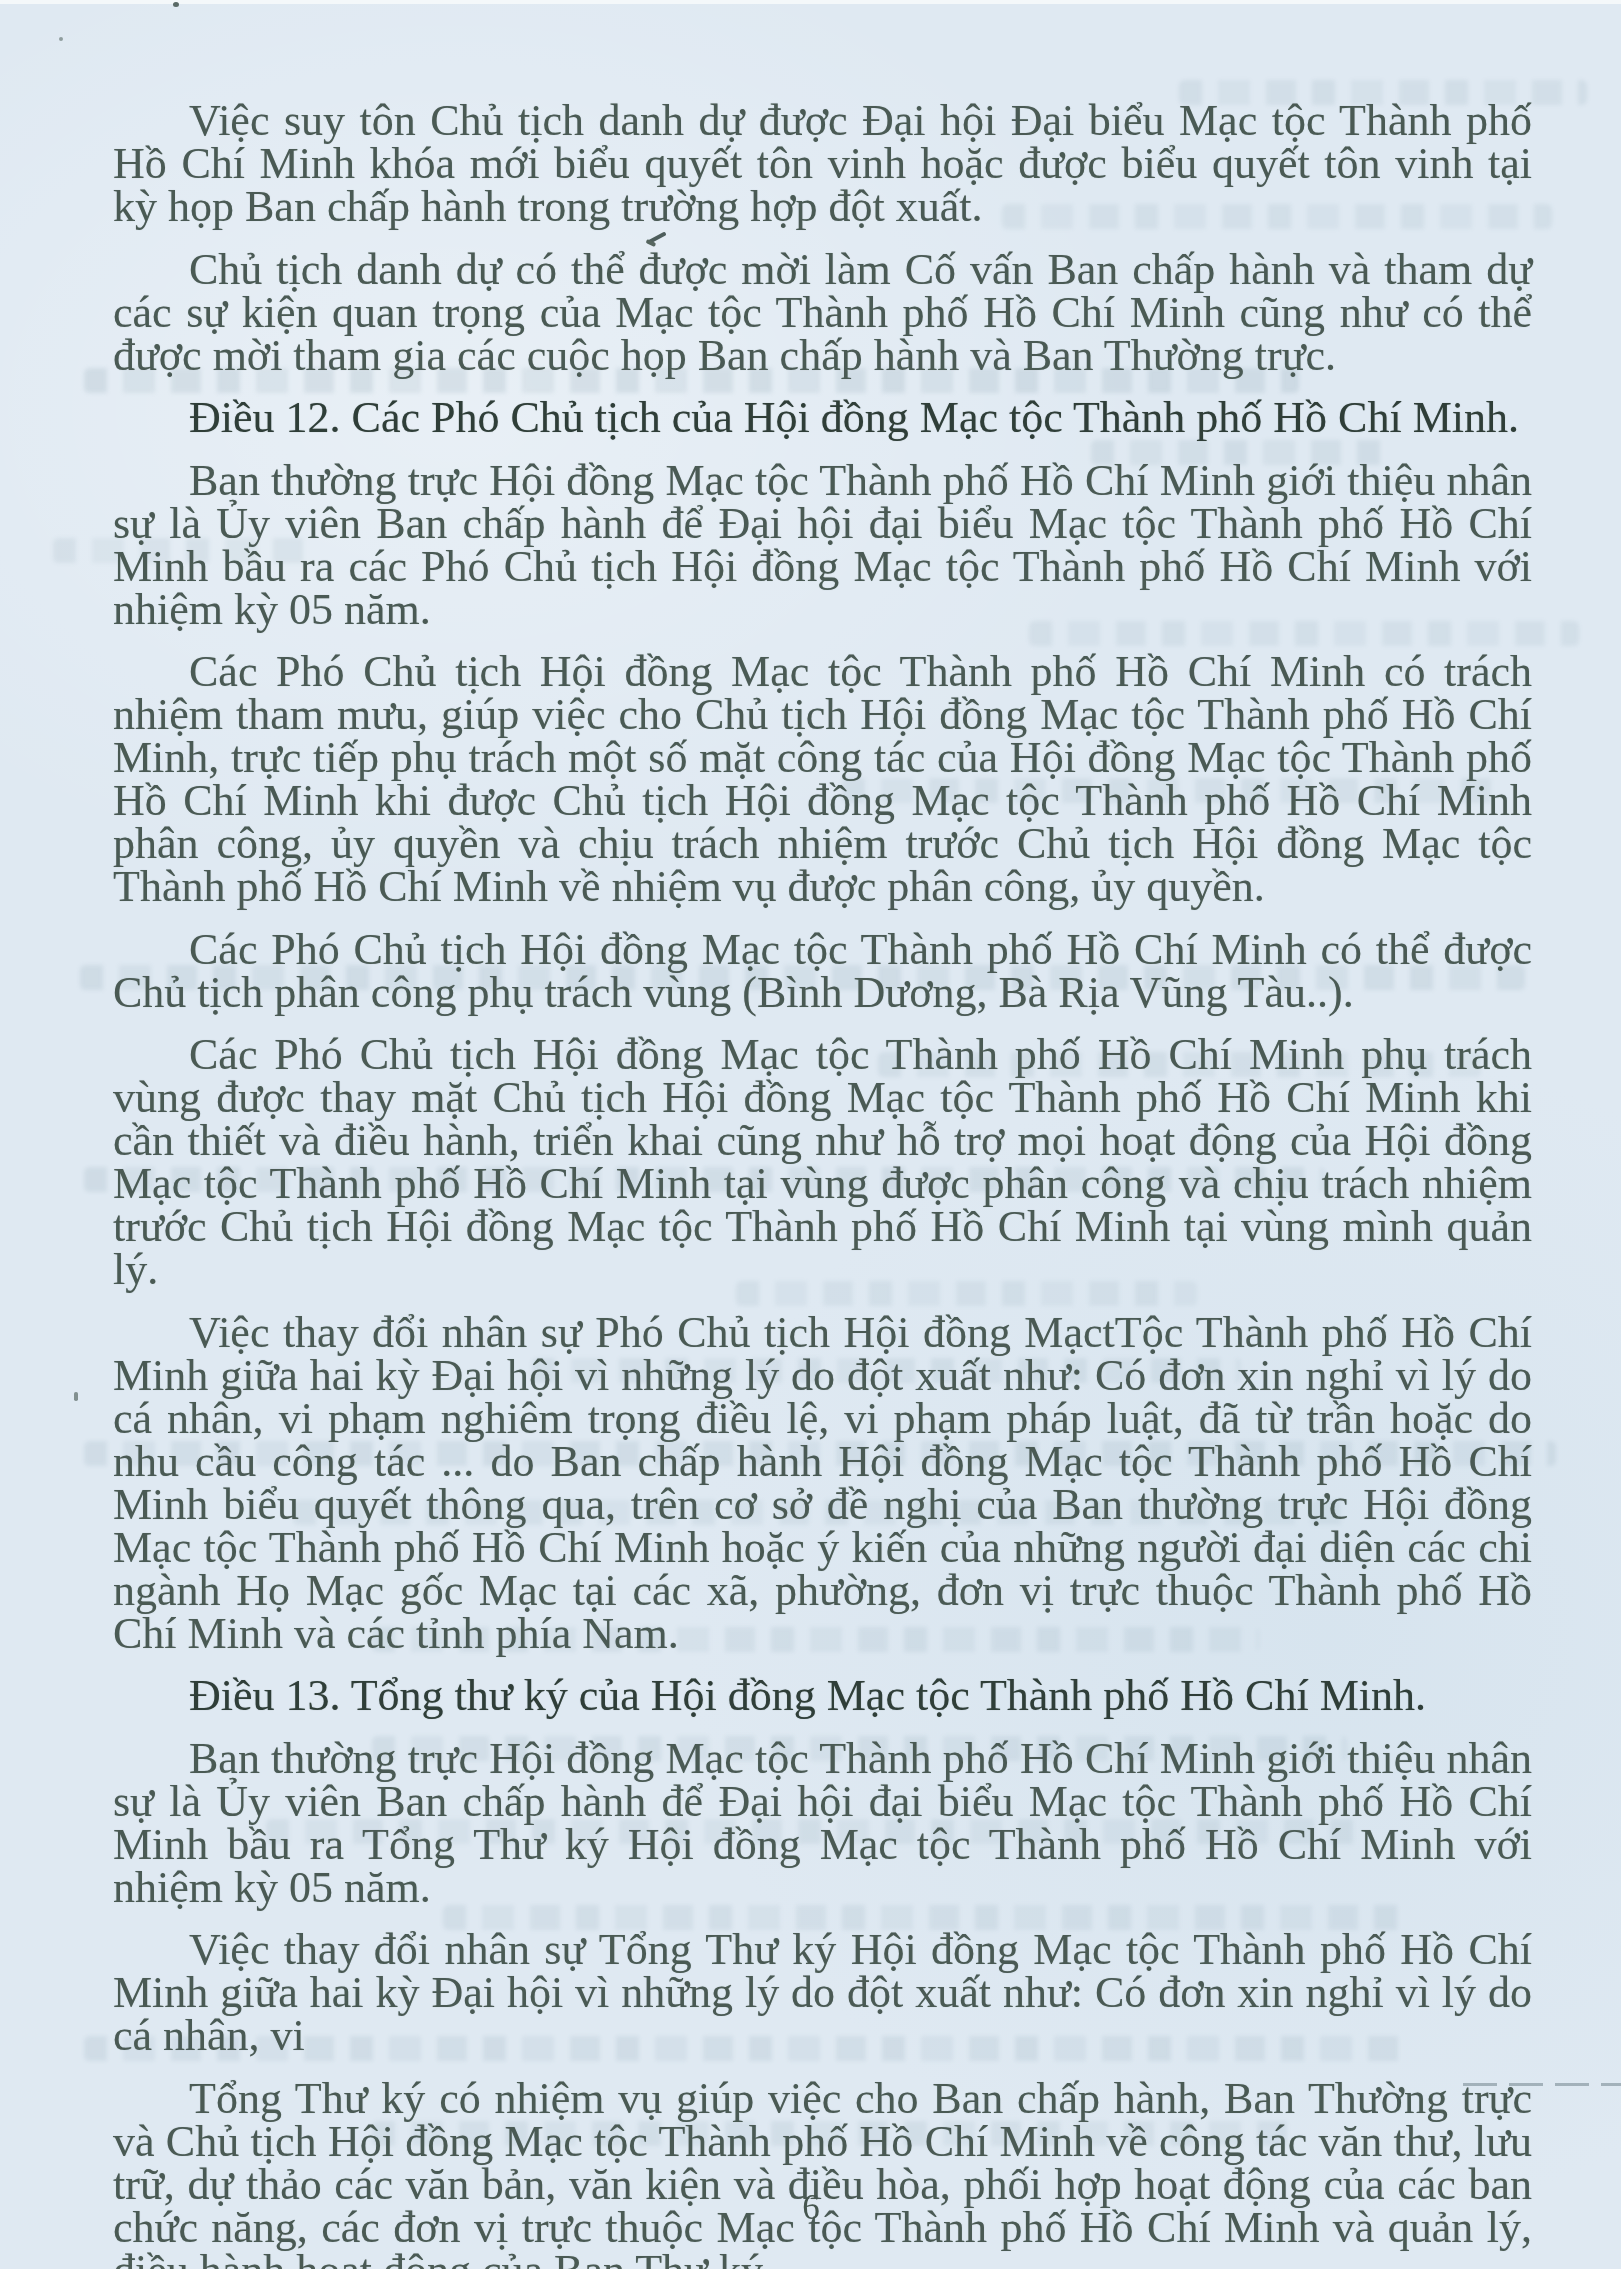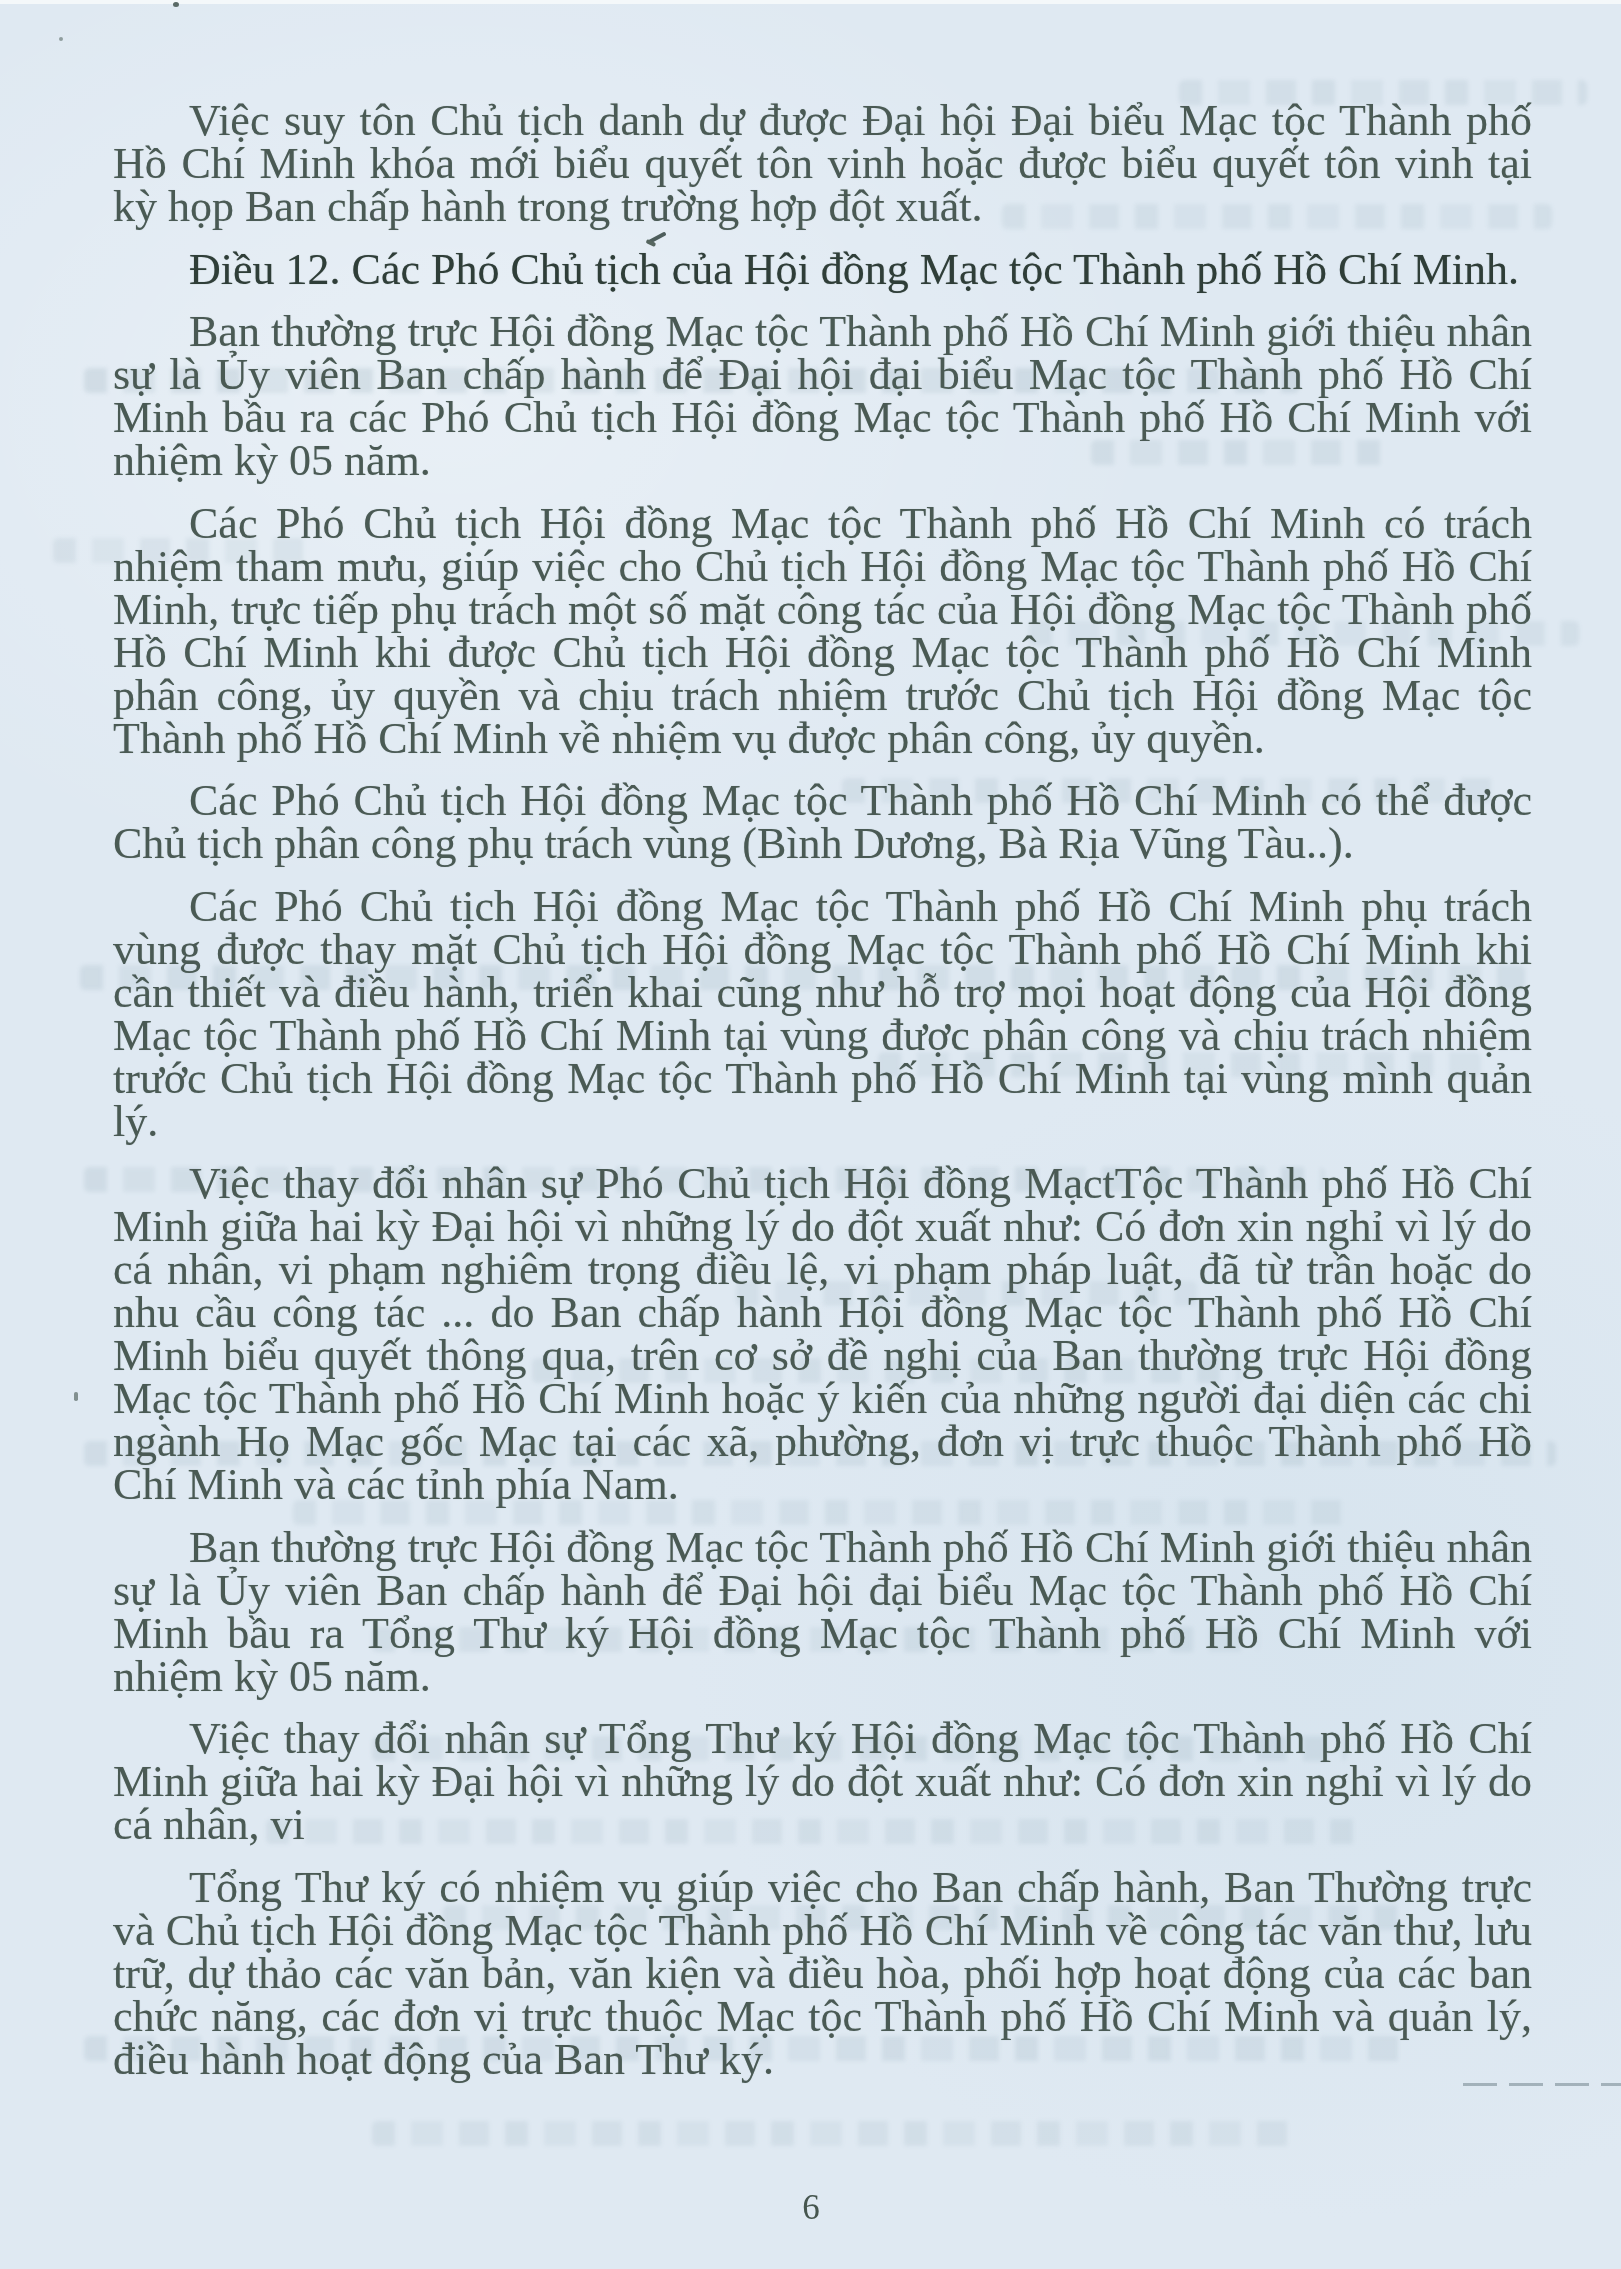--- a/index.html
+++ b/index.html
@@ -72,26 +72,28 @@
   <div class="bleed" style="left:372px;top:2121px;width:931px;opacity:.40"></div>
 
   <div class="speck" style="left:173px;top:1.8px;width:6.2px;height:5.3px;"></div>
   <div class="speck" style="left:59px;top:37px;width:4.4px;height:4.4px;opacity:.6"></div>
   <div class="speck" style="left:74px;top:1392px;width:4.4px;height:8.9px;opacity:.7;border-radius:1.8px;"></div>
   <div class="pen-mark"></div>
   <div class="scratch"></div>
 
   <div class="content">
     <p>Việc suy tôn Chủ tịch danh dự được Đại hội Đại biểu Mạc tộc Thành phố Hồ Chí Minh khóa mới biểu quyết tôn vinh hoặc được biểu quyết tôn vinh tại kỳ họp Ban chấp hành trong trường hợp đột xuất.</p>
+    <p>Chủ tịch danh dự có thể được mời làm Cố vấn Ban chấp hành và tham dự các sự kiện quan trọng của Mạc tộc Thành phố Hồ Chí Minh cũng như có thể được mời tham gia các cuộc họp Ban chấp hành và Ban Thường trực.</p>
     <p class="heading">Điều 12. Các Phó Chủ tịch của Hội đồng Mạc tộc Thành phố Hồ Chí Minh.</p>
     <p>Ban thường trực Hội đồng Mạc tộc Thành phố Hồ Chí Minh giới thiệu nhân sự là Ủy viên Ban chấp hành để Đại hội đại biểu Mạc tộc Thành phố Hồ Chí Minh bầu ra các Phó Chủ tịch Hội đồng Mạc tộc Thành phố Hồ Chí Minh với nhiệm kỳ 05 năm.</p>
     <p>Các Phó Chủ tịch Hội đồng Mạc tộc Thành phố Hồ Chí Minh có trách nhiệm tham mưu, giúp việc cho Chủ tịch Hội đồng Mạc tộc Thành phố Hồ Chí Minh, trực tiếp phụ trách một số mặt công tác của Hội đồng Mạc tộc Thành phố Hồ Chí Minh khi được Chủ tịch Hội đồng Mạc tộc Thành phố Hồ Chí Minh phân công, ủy quyền và chịu trách nhiệm trước Chủ tịch Hội đồng Mạc tộc Thành phố Hồ Chí Minh về nhiệm vụ được phân công, ủy quyền.</p>
     <p>Các Phó Chủ tịch Hội đồng Mạc tộc Thành phố Hồ Chí Minh có thể được Chủ tịch phân công phụ trách vùng (Bình Dương, Bà Rịa Vũng Tàu..).</p>
     <p>Các Phó Chủ tịch Hội đồng Mạc tộc Thành phố Hồ Chí Minh phụ trách vùng được  thay mặt Chủ tịch Hội đồng Mạc tộc Thành phố Hồ Chí Minh khi cần thiết và điều hành, triển khai cũng như hỗ trợ mọi hoạt động của Hội đồng Mạc tộc Thành phố Hồ Chí Minh tại vùng được phân công và chịu trách nhiệm trước Chủ tịch Hội đồng Mạc tộc Thành phố Hồ Chí Minh tại vùng mình quản lý.</p>
     <p>Việc thay đổi nhân sự Phó Chủ tịch Hội đồng MạctTộc Thành phố Hồ Chí Minh giữa hai kỳ Đại hội vì những lý do đột xuất như: Có đơn xin nghỉ vì lý do cá nhân, vi phạm nghiêm trọng điều lệ, vi phạm pháp luật, đã từ trần hoặc do nhu cầu công tác ... do Ban chấp hành Hội đồng Mạc tộc Thành phố Hồ Chí Minh biểu quyết thông qua, trên cơ sở đề nghị của Ban thường trực Hội đồng Mạc tộc Thành phố Hồ Chí Minh hoặc ý kiến của những người đại diện các chi ngành Họ Mạc gốc Mạc tại các xã, phường, đơn vị trực thuộc Thành phố Hồ Chí Minh và các tỉnh phía Nam.</p>
+    <p class="heading">Điều 13. Tổng thư ký của Hội đồng Mạc tộc Thành phố Hồ Chí Minh.</p>
     <p>Ban thường trực Hội đồng Mạc tộc Thành phố Hồ Chí Minh giới thiệu nhân sự là Ủy viên Ban chấp hành để Đại hội đại biểu Mạc tộc Thành phố Hồ Chí Minh bầu ra Tổng Thư ký Hội đồng Mạc tộc Thành phố Hồ Chí Minh với nhiệm kỳ 05 năm.</p>
     <p>Việc thay đổi nhân sự Tổng Thư ký Hội đồng Mạc tộc Thành phố Hồ Chí Minh giữa hai kỳ Đại hội vì những lý do đột xuất như: Có đơn xin nghỉ vì lý do cá nhân, vi</p>
     <p>Tổng Thư ký có nhiệm vụ giúp việc cho Ban chấp hành, Ban Thường trực và Chủ tịch Hội đồng Mạc tộc Thành phố Hồ Chí Minh về công tác văn thư, lưu trữ, dự thảo các văn bản, văn kiện và điều hòa, phối hợp hoạt động của các ban chức năng, các đơn vị trực thuộc Mạc tộc Thành phố Hồ Chí Minh và quản lý, điều hành hoạt động của Ban Thư ký.</p>
   </div>
 
   <div class="page-number">6</div>
 </div>
 
 
 </body></html>

